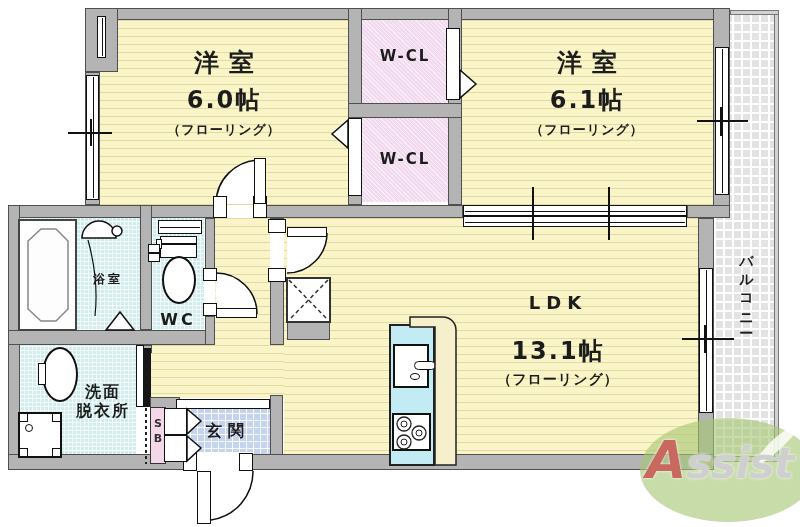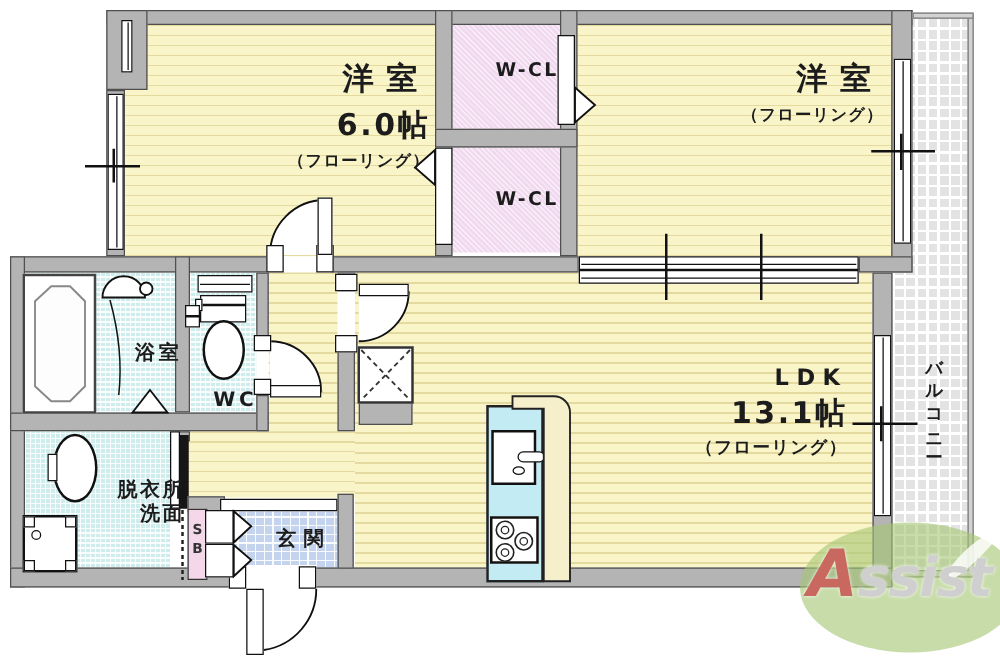--- a/index.html
+++ b/index.html
@@ -17,21 +17,21 @@
       repeating-linear-gradient(0deg,rgba(255,255,255,.9) 0 1px,transparent 1px 7px),
       repeating-linear-gradient(90deg,rgba(255,255,255,.9) 0 1px,transparent 1px 7px);}
   .floor-balcony{background-color:#e3e3e3;background-image:
       repeating-linear-gradient(0deg,#fff 0 2px,transparent 2px 9px),
       repeating-linear-gradient(90deg,#fff 0 2px,transparent 2px 9px);}
   .win{position:absolute;box-sizing:border-box;background:#fff;border:1px solid #111;}
   .win.v::after{content:"";position:absolute;left:50%;top:1px;bottom:1px;width:1px;background:#111;}
   .win.h::after{content:"";position:absolute;top:50%;left:1px;right:1px;height:1px;background:#111;}
   .leaf,.jamb,.fixw{position:absolute;box-sizing:border-box;background:#fff;border:1px solid #111;}
   .tick{position:absolute;background:#111;}
-  .lbl{position:absolute;color:#1c1c1c;font-weight:bold;text-align:right;line-height:1.2;}
+  .lbl{position:absolute;color:#1c1c1c;font-weight:bold;text-align:center;line-height:1.2;}
   .rmname{font-size:25px;letter-spacing:10px;text-indent:10px;}
   .rmarea{font-size:24px;letter-spacing:2px;margin-top:8px;}
   .rmfloor{font-size:13px;letter-spacing:1px;margin-top:7px;font-weight:bold;}
   .small-cap{font-size:15px;letter-spacing:2px;}
   .wm-ellipse{position:absolute;border-radius:50%;background:rgba(167,199,116,.62);}
   .wm-text{position:absolute;font-style:italic;font-weight:bold;white-space:nowrap;
            text-shadow:0 0 3px rgba(255,255,255,.95);}
   .wm-a{font-size:52px;color:#c9685f;}
   .wm-rest{font-size:43px;color:#cfcfcf;letter-spacing:-1px;}
   .vtext{writing-mode:vertical-rl;text-orientation:upright;letter-spacing:4px;}
@@ -178,34 +178,35 @@
     <circle cx="404" cy="442" r="3" fill="none" stroke="#222" stroke-width="1"></circle>
   </svg>
 
   <div class="lbl" style="left:104px;top:48px;width:240px;">
     <div class="rmname">洋室</div>
     <div class="rmarea">6.0帖</div>
     <div class="rmfloor">（フローリング）</div>
   </div>
   <div class="lbl" style="left:467px;top:48px;width:240px;">
     <div class="rmname">洋室</div>
+    <div class="rmarea">6.1帖</div>
     <div class="rmfloor">（フローリング）</div>
   </div>
   <div class="lbl" style="left:438px;top:292px;width:240px;">
     <div style="font-size:18px;letter-spacing:6px;">LDK</div>
-    <div style="font-size:24px;letter-spacing:2px;margin-top:2px;">13.1帖</div>
+    <div style="font-size:24px;letter-spacing:2px;margin-top:23px;">13.1帖</div>
     <div style="font-size:14px;letter-spacing:1px;margin-top:6px;">（フローリング）</div>
   </div>
   <div class="lbl small-cap" style="left:363px;top:47px;width:84px;">W-CL</div>
   <div class="lbl small-cap" style="left:363px;top:150px;width:84px;">W-CL</div>
-  <div class="lbl" style="left:70px;top:272px;width:76px;font-size:16px;letter-spacing:3px;">浴室</div>
+  <div class="lbl" style="left:70px;top:272px;width:76px;font-size:12px;letter-spacing:3px;">浴室</div>
   <div class="lbl" style="left:150px;top:310px;width:56px;font-size:16px;letter-spacing:3px;">WC</div>
   <div class="lbl" style="left:58px;top:382px;width:90px;font-size:16px;letter-spacing:2px;">
+    <div>洗面</div>
     <div>脱衣所</div>
-    <div>洗面</div>
   </div>
   <div class="lbl" style="left:185px;top:421px;width:80px;font-size:16px;letter-spacing:6px;text-indent:6px;">玄関</div>
   <div class="lbl vtext" style="left:738px;top:212px;height:150px;font-size:14px;">バルコニー</div>
 
   <div class="wm-ellipse" style="left:640px;top:418px;width:176px;height:104px;"></div>
   <svg width="70" height="60" style="position:absolute;left:738px;top:418px;pointer-events:none;">
     <path d="M18,42 Q38,12 66,4 Q44,34 20,48 Z" fill="#ffffff" opacity="0.8"></path>
   </svg>
   <div class="wm-text" style="left:646px;top:430px;text-align:center;">
     <span class="wm-a">A</span><span class="wm-rest">ssist</span>

